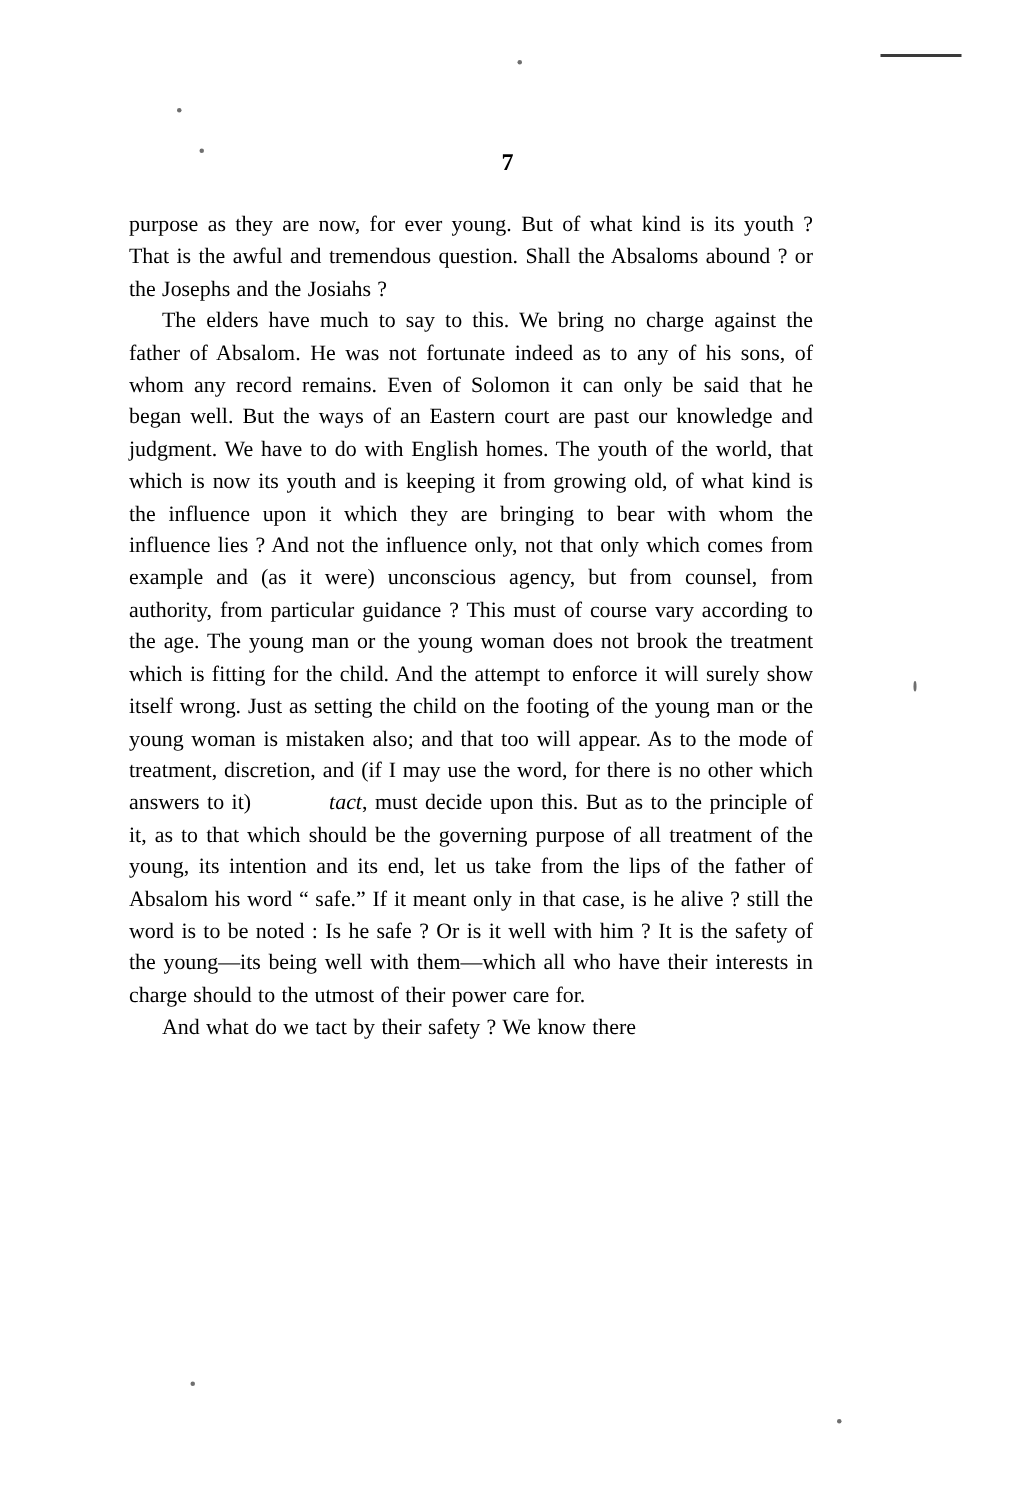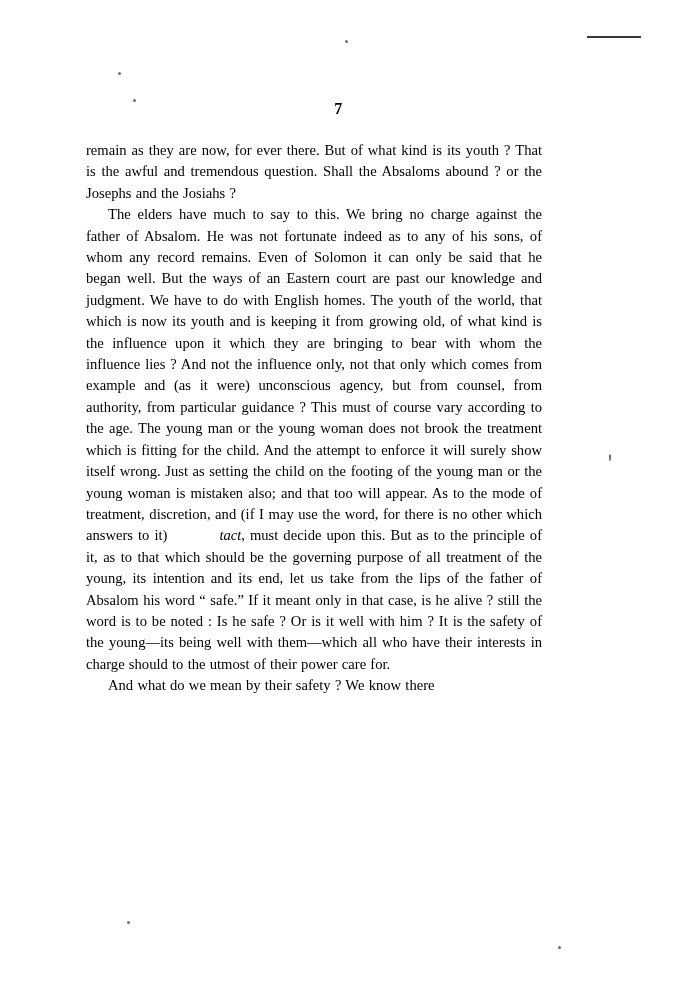--- a/index.html
+++ b/index.html
@@ -82,18 +82,18 @@
   <div class="speck" style="left:118px; top:72px; width:3px; height:3px;"></div>
   <div class="speck" style="left:133px; top:99px; width:3px; height:3px;"></div>
   <div class="speck" style="left:609px; top:454px; width:2px; height:7px;"></div>
   <div class="speck" style="left:127px; top:921px; width:3px; height:3px;"></div>
   <div class="speck" style="left:558px; top:946px; width:3px; height:3px;"></div>
   <div class="rule-mark" style="left:587px; top:36px; width:54px; height:2px;"></div>
 
   <div class="page-number">7</div>
 
   <div class="text-block">
-    <p>remain as they are now, for ever there. But of what kind is its youth ? That is the awful and tremendous question. Shall the Absaloms abound ? or the Josephs and the Josiahs ?</p>
+    <p>purpose as they are now, for ever young. But of what kind is its youth ? That is the awful and tremendous question. Shall the Absaloms abound ? or the Josephs and the Josiahs ?</p>
     <p class="indent"><span>The elders have much to say to this. We bring no charge against the father of Absalom. He was not fortunate indeed as to any of his sons, of whom any record remains. Even of Solomon it can only be said that he began well. But the ways of an Eastern court are past our knowledge and judgment. We have to do with English homes. The youth of the world, that which is now its youth and is keeping it from growing old, of what kind is the influence upon it which they are bringing to bear with whom the influence lies ? And not the influence only, not that only which comes from example and (as it were) unconscious agency, but from counsel, from authority, from particular guidance ? This must of course vary according to the age. The young man or the young woman does not brook the treatment which is fitting for the child. And the attempt to enforce it will surely show itself wrong. Just as setting the child on the footing of the young man or the young woman is mistaken also; and that too will appear. As to the mode of treatment, discretion, and (if I may use the word, for there is no other which answers to it) <i>tact</i>, must decide upon this. But as to the principle of it, as to that which should be the governing purpose of all treatment of the young, its intention and its end, let us take from the lips of the father of Absalom his word “ safe.” If it meant only in that case, is he alive ? still the word is to be noted : Is he safe ? Or is it well with him ? It is the safety of the young—its being well with them—which all who have their interests in charge should to the utmost of their power care for.</span></p>
-    <p class="indent">And what do we mean by their safety ? We know there</p>
+    <p class="indent">And what do we tact by their safety ? We know there</p>
   </div>
 
 </div>
 
 </body></html>

